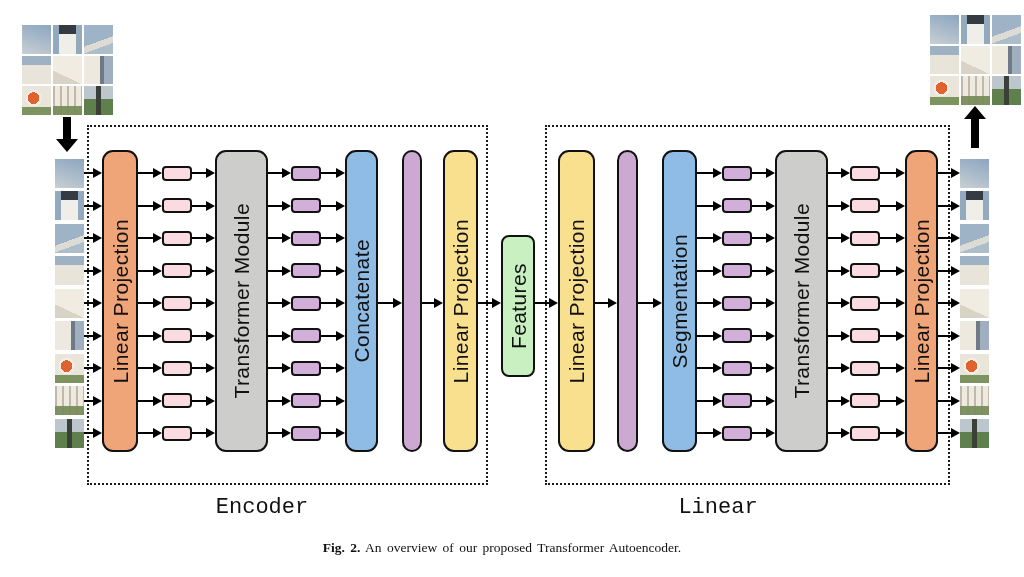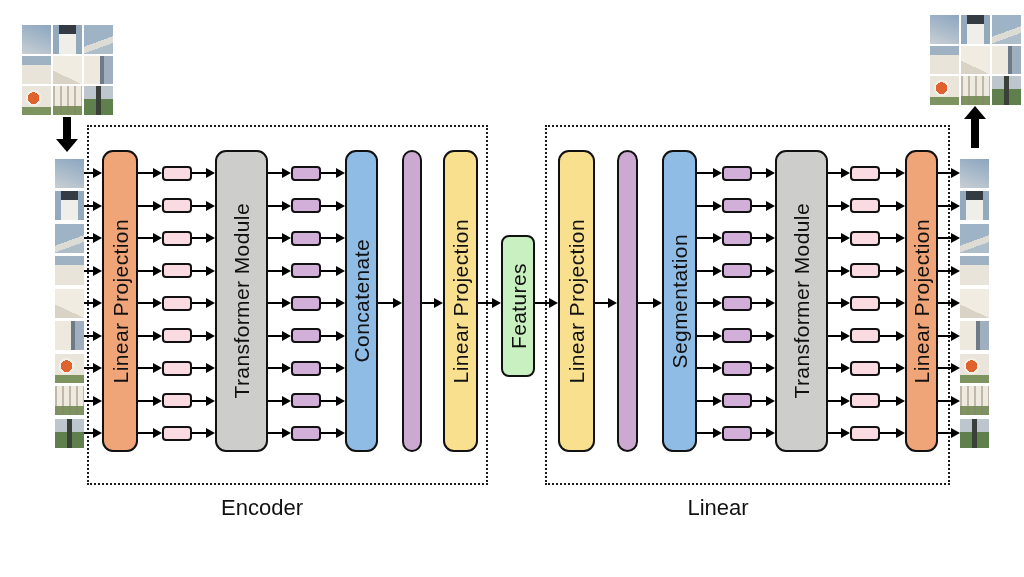--- a/index.html
+++ b/index.html
@@ -17,21 +17,21 @@
   .head-right{position:absolute;width:0;height:0;border-top:5px solid transparent;
               border-bottom:5px solid transparent;border-left:9px solid #000;}
   .bigshaft{position:absolute;background:#000;}
   .head-down{position:absolute;width:0;height:0;border-left:11px solid transparent;
              border-right:11px solid transparent;border-top:13px solid #000;}
   .head-up{position:absolute;width:0;height:0;border-left:11px solid transparent;
            border-right:11px solid transparent;border-bottom:13px solid #000;}
   .patch{position:absolute;box-sizing:border-box;}
   .grid3{position:absolute;display:grid;grid-template-columns:repeat(3,1fr);
          grid-template-rows:repeat(3,1fr);gap:2px;}
-  .section-label{position:absolute;font-size:22px;color:#111;text-align:center;}
+  .section-label{position:absolute;font-size:22px;color:#111;text-align:center;font-family:Liberation Mono, monospace;}
   .caption{position:absolute;left:0;width:1004px;text-align:center;
            font-family:"Liberation Serif",serif;font-size:13.5px;color:#111;word-spacing:2px;}
   .caption b{font-weight:bold;}
   
   .tile-sky{background:linear-gradient(200deg,#8CA6BF 0%,#A9BACA 50%,#C9CFD3 100%);}
   .tile-lantern{background:linear-gradient(90deg,#93A9BE 0 22%,rgba(0,0,0,0) 22% 78%,#93A9BE 78%),
                 linear-gradient(180deg,#343B42 0 30%,#EFEEE8 30%);}
   .tile-sky-corner{background:linear-gradient(160deg,#9FB3C6 0 55%,#DCDCD4 55% 72%,#AEBDCA 72%);}
   .tile-house{background:linear-gradient(180deg,#9FB2C4 0 32%,#E9E4D9 32%),
               linear-gradient(90deg,rgba(100,90,70,.35) 0 2px,rgba(0,0,0,0) 2px);}
@@ -43,20 +43,23 @@
               linear-gradient(180deg,#EFEAE0 0 70%,#7E9460 70%);}
   .tile-post-grass{background:linear-gradient(90deg,rgba(0,0,0,0) 0 42%,#3A3F38 42% 58%,rgba(0,0,0,0) 58%),
                    linear-gradient(180deg,#BCC6CC 0 45%,#5F7F4C 45%);}
 </style>
 </head>
 <body>
 
 <div id="stage">
   <div class="section-label" style="left:197px;top:495px;width:130px;">Encoder</div>
   <div class="section-label" style="left:653px;top:495px;width:130px;">Linear</div>
+  <div class="caption" style="top:540px;">
+    <b>Fig. 2.</b><span> An overview of our proposed Transformer Autoencoder.</span>
+  </div>
 <div class="dashed-box" style="left: 87px; top: 125px; width: 401px; height: 360px;"></div>
     <div class="dashed-box" style="left: 545px; top: 125px; width: 405px; height: 360px;"></div>
     <div class="shaft" style="left: 84px; top: 172px; width: 10px;"></div>
     <div class="head-right" style="left: 93px; top: 168px;"></div>
     <div class="shaft" style="left: 138px; top: 172px; width: 16px;"></div>
     <div class="head-right" style="left: 153px; top: 168px;"></div>
     <div class="shaft" style="left: 192px; top: 172px; width: 15px;"></div>
     <div class="head-right" style="left: 206px; top: 168px;"></div>
     <div class="shaft" style="left: 268px; top: 172px; width: 15px;"></div>
     <div class="head-right" style="left: 282px; top: 168px;"></div>

